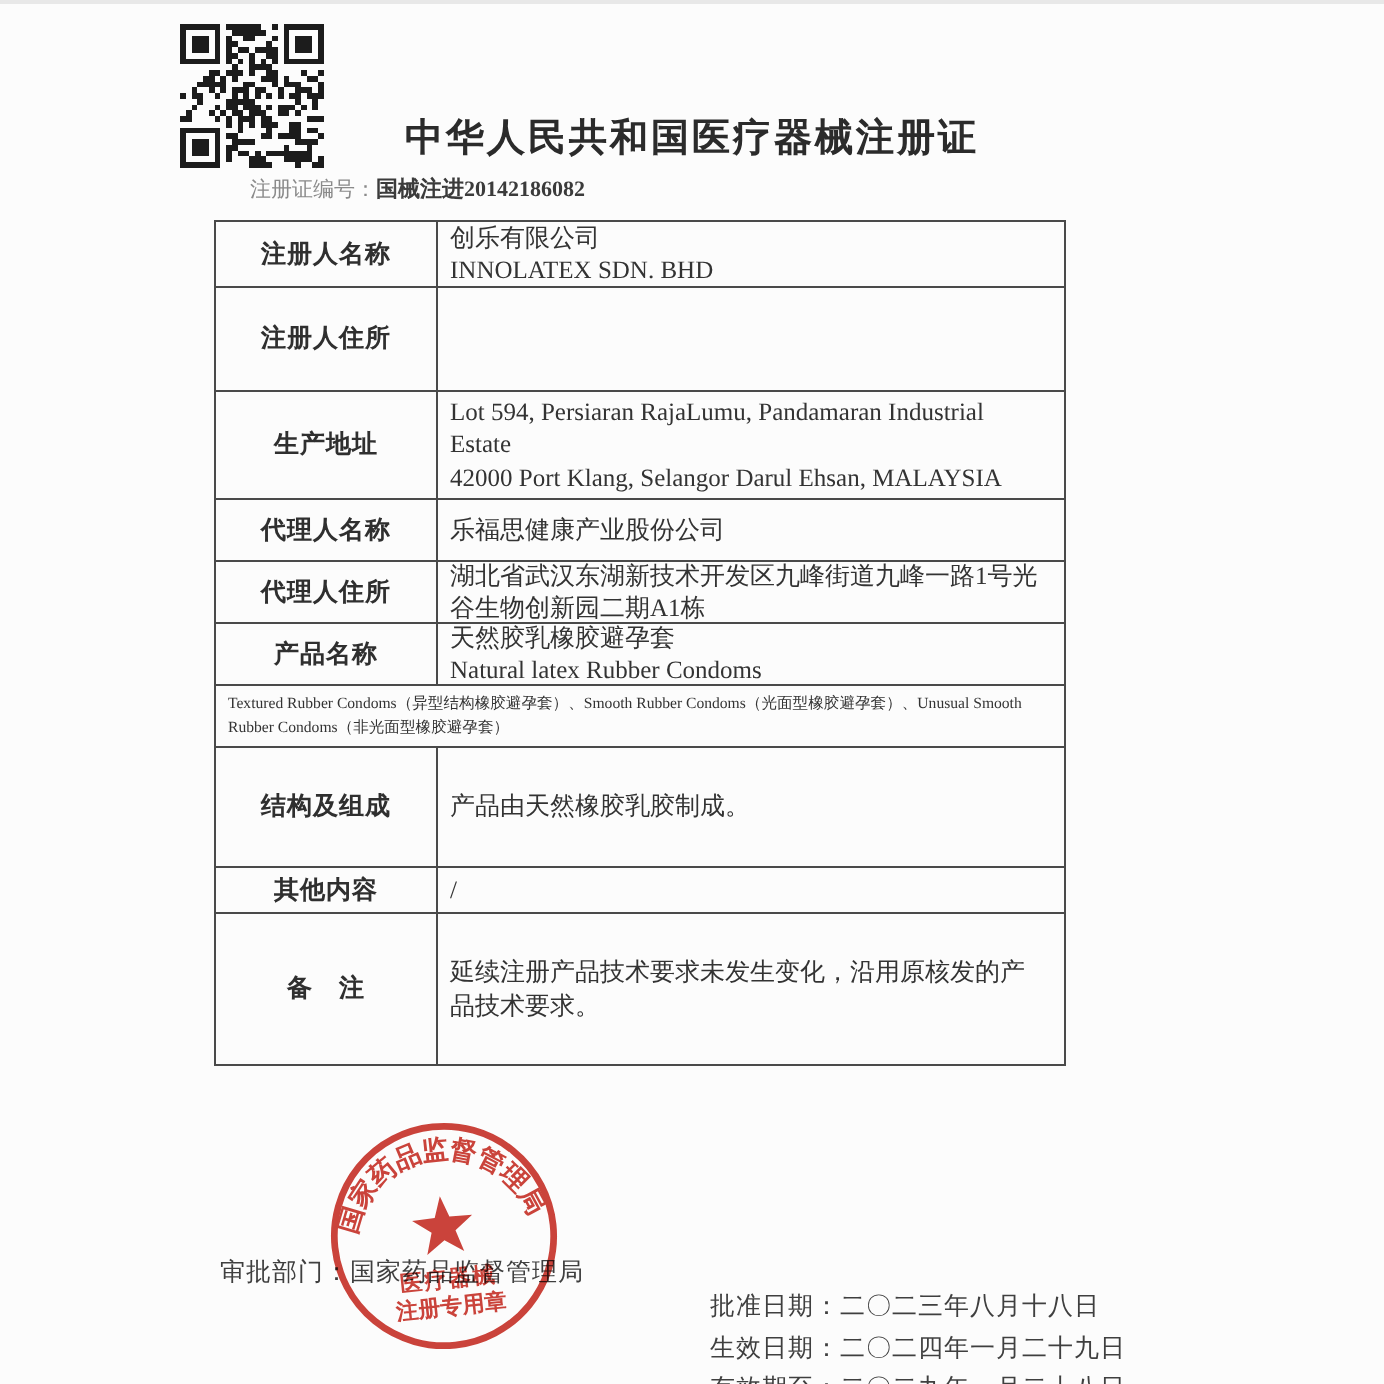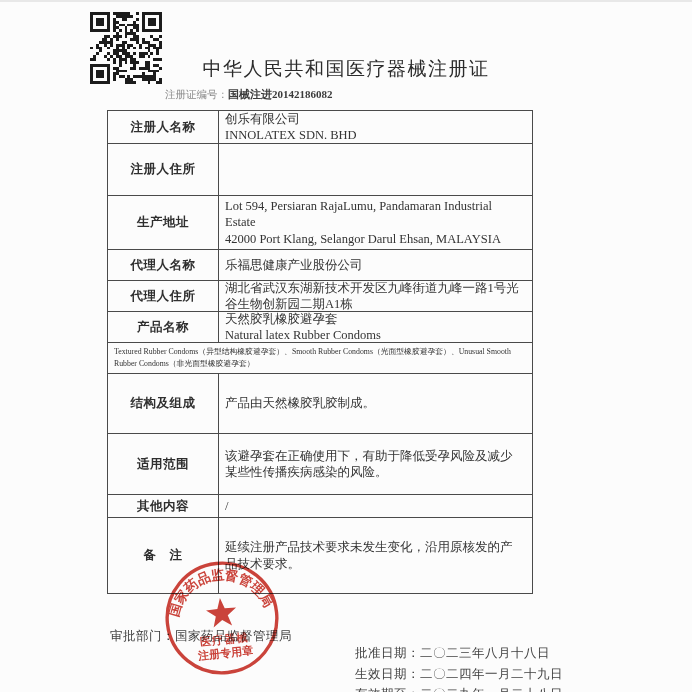--- a/index.html
+++ b/index.html
@@ -16,25 +16,25 @@
     position:relative;
     overflow:hidden;
   }
   .page{position:absolute;inset:0;background:#fcfcfc;}
   .top-strip{position:absolute;left:0;top:0;width:692px;height:2px;background:#e8e8e8;}
 
   .qr{position:absolute;left:90px;top:12px;width:72px;height:72px;}
 
   .doc-title{
     position:absolute;left:0;top:56px;width:692px;
-    text-align:center;font-size:19px;font-weight:normal;color:#2b2b2b;
+    text-align:center;font-size:19px;font-weight:bold;color:#2b2b2b;
     letter-spacing:1.5px;
   }
   .reg-line{position:absolute;left:125px;top:87px;font-size:10.5px;}
-  .reg-line .lbl{color:#8a8a8a;font-family:Liberation Mono, monospace;margin-left:40px;}
+  .reg-line .lbl{color:#8a8a8a;font-family:Liberation Mono, monospace;}
   .reg-line .num{color:#3b3b3b;font-weight:bold;font-size:11px;font-family:"Liberation Serif","DejaVu Serif",serif;}
 
   .cert-table{
     position:absolute;left:107px;top:110px;width:426px;
     border:1.5px solid var(--border);
     box-sizing:border-box;
     background:transparent;
   }
   .trow{display:flex;border-top:1px solid var(--border);box-sizing:border-box;}
   .trow:first-child{border-top:none;}
@@ -424,24 +424,20 @@
       <div class="tvalue">天然胶乳橡胶避孕套
 Natural latex Rubber Condoms</div>
     </div>
     <div class="trow h31">
       <div class="tvalue small-val">Textured Rubber Condoms（异型结构橡胶避孕套）、Smooth Rubber Condoms（光面型橡胶避孕套）、Unusual Smooth Rubber Condoms（非光面型橡胶避孕套）</div>
     </div>
     <div class="trow h60">
       <div class="tlabel">结构及组成</div>
       <div class="tvalue">产品由天然橡胶乳胶制成。</div>
     </div>
-    <div class="trow h61">
-      <div class="tlabel">适用范围</div>
-      <div class="tvalue">该避孕套在正确使用下，有助于降低受孕风险及减少某些性传播疾病感染的风险。</div>
-    </div>
     <div class="trow h23">
       <div class="tlabel">其他内容</div>
       <div class="tvalue">/</div>
     </div>
     <div class="trow h76">
       <div class="tlabel">备　注</div>
       <div class="tvalue">延续注册产品技术要求未发生变化，沿用原核发的产品技术要求。</div>
     </div>
   </div>
 

